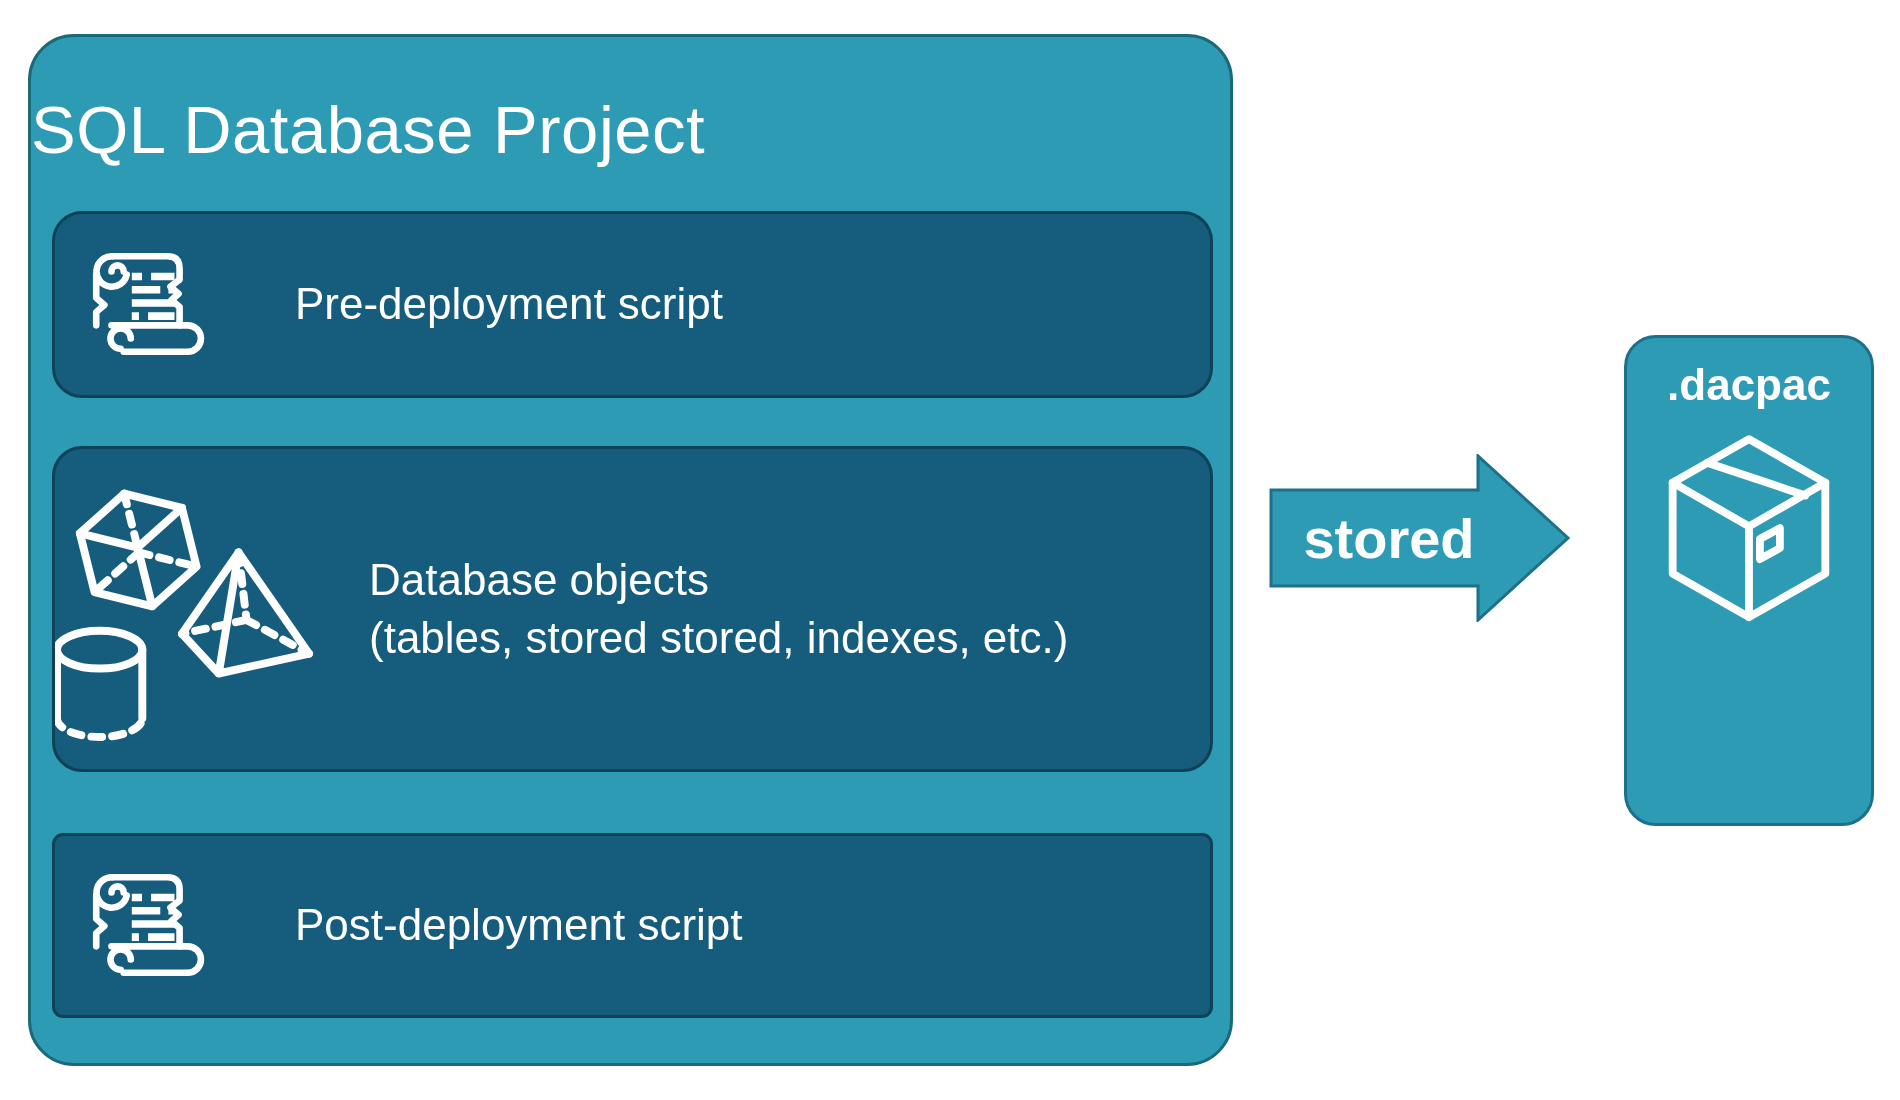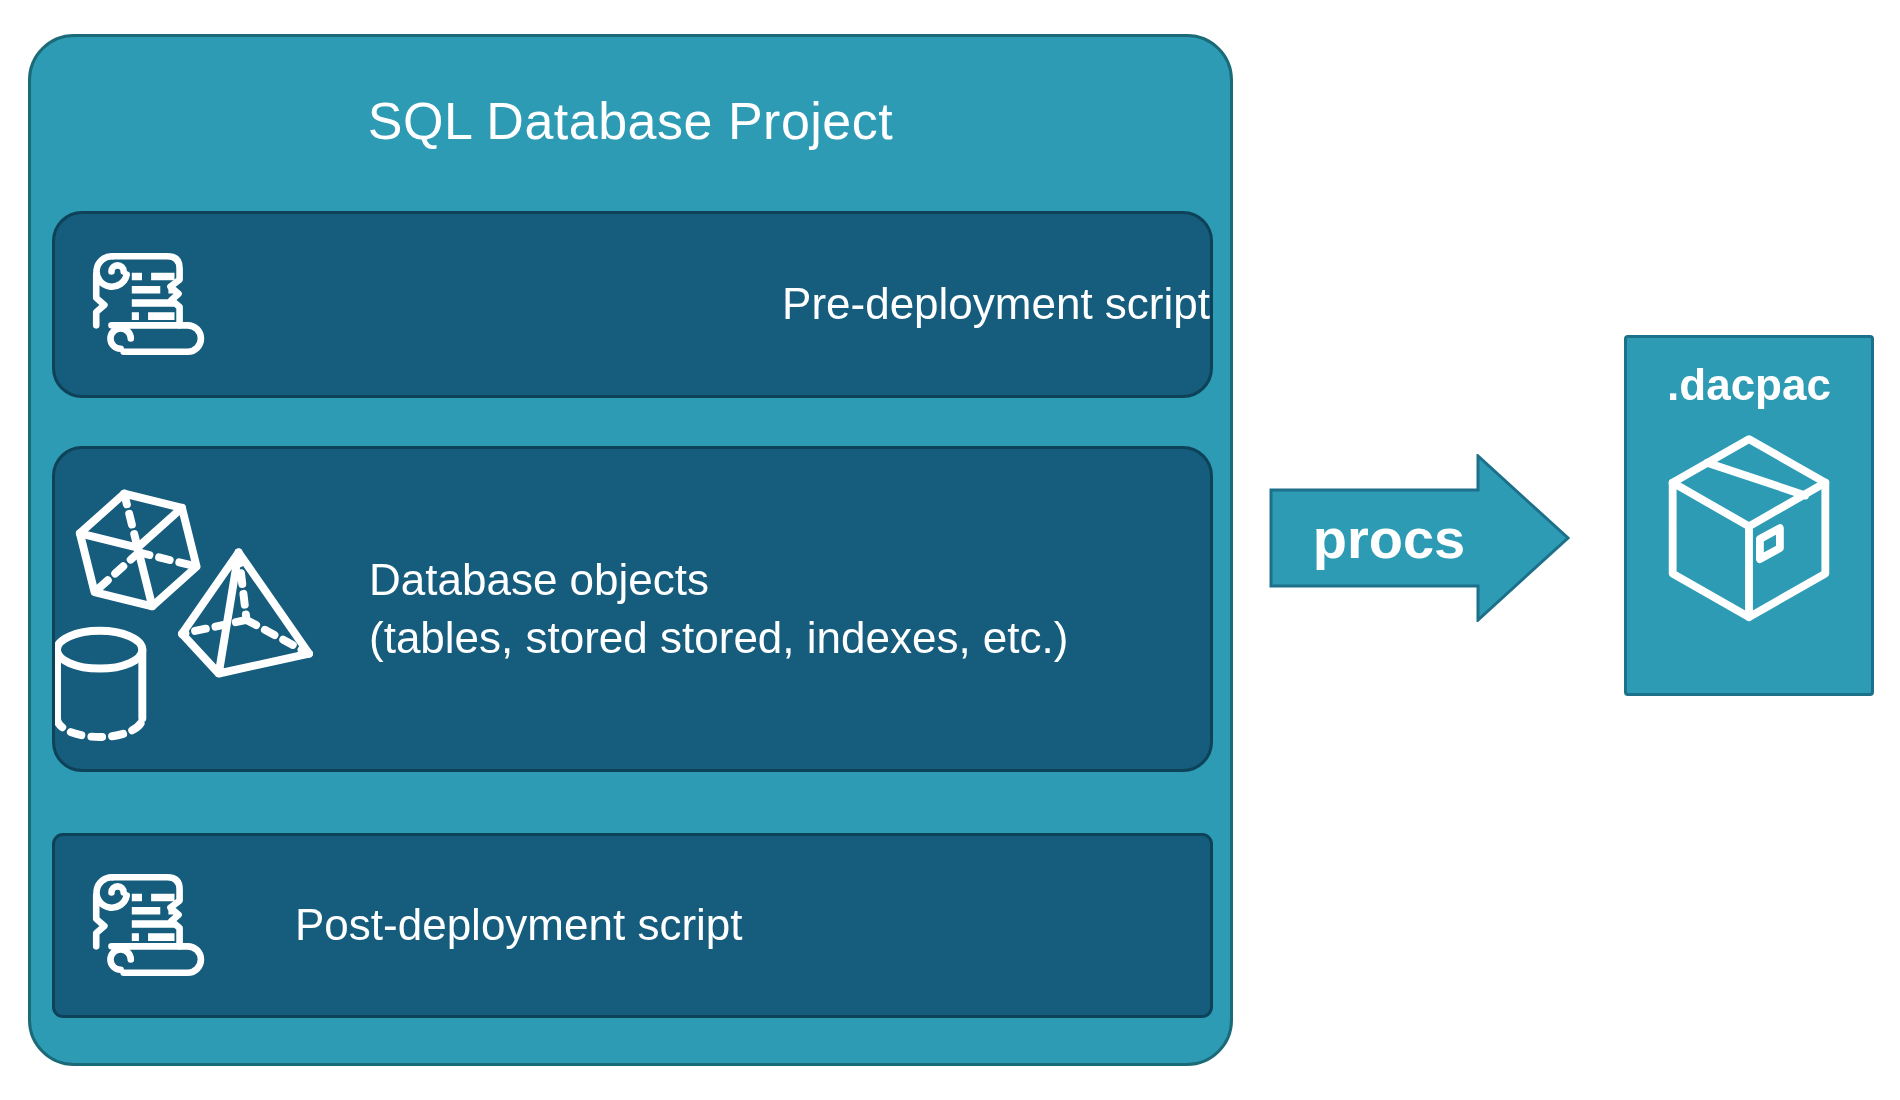--- a/index.html
+++ b/index.html
@@ -7,47 +7,47 @@
     position:relative;width:1900px;height:1100px;background:var(--background,#fff);
     font-family:"Liberation Sans", sans-serif;overflow:hidden;
   }
   
   .project{
     position:absolute;left:28px;top:34px;width:1205px;height:1032px;
     background:var(--teal);border:3px solid var(--teal_border);
     border-radius:46px;box-sizing:border-box;
   }
   .project-title{
-    position:absolute;left:0;top:56px;width:100%;text-align:center;
-    color:var(--text);font-size:52px;line-height:1.1;letter-spacing:0.5px;
+    position:absolute;left:0;top:56px;width:100%;
+    color:var(--text);font-size:67px;line-height:1.1;letter-spacing:0.5px;
   }
   .row{
     position:absolute;left:21px;width:1161px;box-sizing:border-box;
     background:var(--row_bg);border:3px solid var(--row_border);
     border-radius:30px;display:flex;align-items:center;
   }
-  .row-1{top:174px;height:187px;padding-left:28px;justify-content:space-between;}
+  .row-1{top:174px;height:187px;padding-left:28px;}
   .row-2{top:409px;height:326px;}
   .row-3{top:796px;height:185px;padding-left:28px;border-radius:11px;}
   .row-label{color:var(--text);font-size:44px;line-height:1.32;}
   .row-1 .row-label,.row-3 .row-label{margin-left:90px;}
   .row-2 .row-label{margin-left:56px;}
   .icon-svg{display:block;flex:0 0 auto;}
   
   .arrow-wrap{position:absolute;left:1269px;top:454px;width:302px;height:168px;}
   .arrow-label{
     position:absolute;left:0;top:36px;width:240px;height:96px;
     display:flex;align-items:center;justify-content:center;
     color:var(--text);font-size:56px;font-weight:700;
   }
   
   .dacpac{
-    position:absolute;left:1624px;top:335px;width:250px;height:361px;
+    position:absolute;left:1624px;top:335px;width:250px;height:491px;
     background:var(--teal);border:3px solid var(--accent_border);
-    border-radius:4px;box-sizing:border-box;
+    border-radius:32px;box-sizing:border-box;
   }
   .dacpac-title{
     position:absolute;left:0;top:22px;width:100%;text-align:center;
     color:var(--text);font-size:44px;font-weight:700;
   }
   .dacpac-icon{position:absolute;left:50%;top:92px;transform:translateX(-50%);}
 </style>
 </head>
 <body>
 
@@ -106,21 +106,21 @@
         <path stroke-width="7.5" stroke-linecap="butt" d="M48 30 H58 M67 30 H90 M48 43 H76 M84 43 H90 M48 56 H90 M48 69 H55 M64 69 H90"></path>
       </svg>
       <div class="row-label">Post-deployment script</div>
     </div>
   </div>
 
   <div class="arrow-wrap">
     <svg width="302" height="168" viewBox="0 0 302 168">
       <polygon points="2,36 209,36 209,2 299,84 209,166 209,132 2,132" fill="#2E9BB5" stroke="#1C7089" stroke-width="3" stroke-linejoin="miter"></polygon>
     </svg>
-    <div class="arrow-label">procs</div>
+    <div class="arrow-label">stored</div>
   </div>
 
   <div class="dacpac">
     <div class="dacpac-title">.dacpac</div>
     <svg class="dacpac-icon" width="182" height="209" viewBox="0 0 100 115" fill="none" stroke="#FFFFFF" stroke-width="4.3" stroke-linecap="round" stroke-linejoin="round">
       <path d="M50 5 L92 29 L50 53 L8 29 Z"></path>
       <path d="M27 18 L81 36"></path>
       <path d="M8 29 L8 79 L50 103 L50 53 M92 29 L92 79 L50 103"></path>
       <path d="M56 60 L67 54 L67 65 L56 71 Z"></path>
     </svg>

